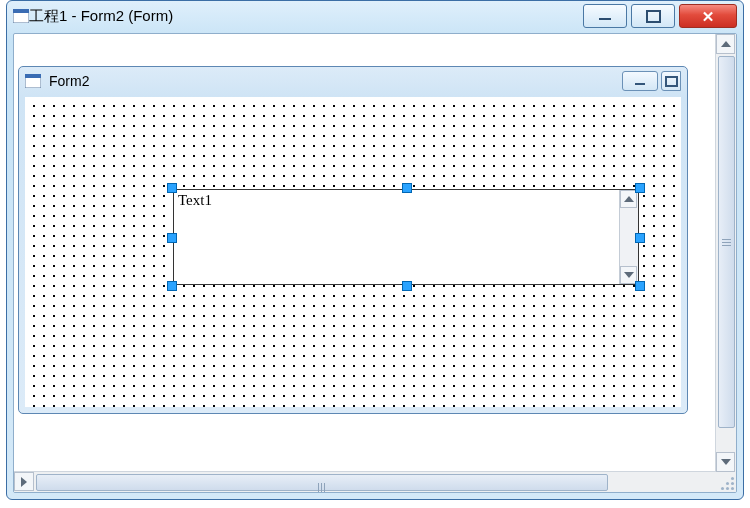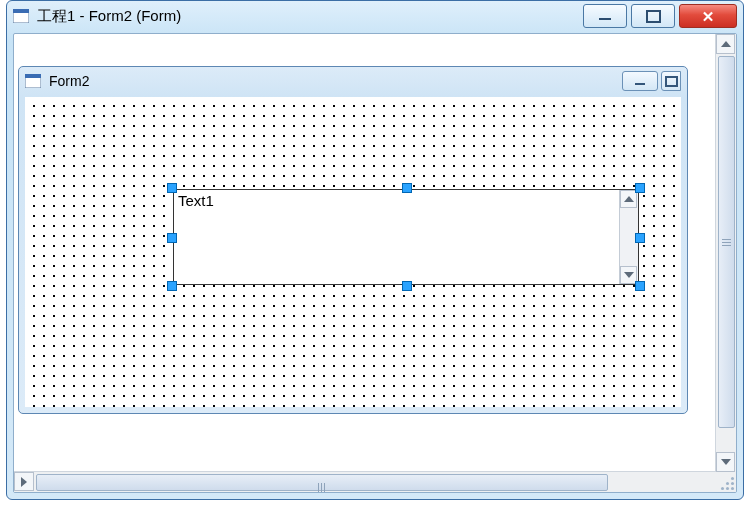--- a/index.html
+++ b/index.html
@@ -4,21 +4,21 @@
 <style>
   html,body{margin:0;padding:0;font-family:"Microsoft YaHei","Segoe UI",Arial,sans-serif;background:#fff}
   body{width:750px;height:508px;overflow:hidden}
 
   
   .outer-window{position:absolute;left:6px;top:0;width:738px;height:500px;
     background:linear-gradient(#dfeffb,#c7e3f6 40px,#d4e9f8);
     border:1px solid #3b6ea5;border-radius:6px;box-sizing:border-box}
   .outer-title{height:30px;display:flex;align-items:center;padding:0 6px}
   .app-icon svg{display:block}
-  .outer-title-text{margin-left:8px;font-size:15px;color:#000}
+  .outer-title-text{margin-left:0;font-size:15px;color:#000}
   .ctrl-group{margin-left:auto;display:flex;gap:4px}
   .win-btn{width:42px;height:22px;border:1px solid #4a78a4;border-radius:3px;
     background:linear-gradient(#f6fbff,#d2e7f7);display:flex;align-items:center;justify-content:center}
   .win-btn.close{width:56px;background:linear-gradient(#f68a81,#e24b3c 45%,#cc2f23);border-color:#9e2d22}
   .min-line{width:12px;height:2px;background:#2c4d70;margin-top:6px}
   .max-rect{width:11px;height:9px;border:2px solid #2c4d70}
   .x-mark{color:#fff;font-size:15px;font-weight:bold;line-height:1}
 
   
   .outer-client{position:absolute;left:6px;top:32px;right:6px;bottom:6px;background:#fff;
@@ -72,21 +72,21 @@
     background-image:radial-gradient(circle,#000 1px,transparent 1px);
     background-size:10px 10px;background-position:4px 4px}
 
   
   .label-ctrl{position:absolute;left:148px;top:60px;font-size:15px;color:#000;background:#fff;padding:1px 2px}
 
   
   .sel-wrap{position:absolute;left:142px;top:86px;width:478px;height:108px}
   .textbox{position:absolute;left:6px;top:6px;right:6px;bottom:6px;background:#fff;border:1px solid #333;
     box-sizing:border-box;display:flex}
-  .tb-text{flex:1;padding:2px 4px;font-family:Liberation Sans, sans-serif;font-size:15px}
+  .tb-text{flex:1;padding:2px 4px;font-family:Liberation Serif, serif;font-size:15px}
   .tb-scroll{width:18px;background:#f0f2f5;border-left:1px solid #c4ccd6;position:relative}
   .tb-scroll .scroll-btn{width:17px;height:18px;left:0;position:absolute}
   .tb-scroll .scroll-btn.top{top:0}
   .tb-scroll .scroll-btn.bot{bottom:0}
 
   .handle{position:absolute;width:8px;height:8px;background:#2aa3ff;border:1px solid #0066b3}
   .h-tl{left:0;top:0}.h-tm{left:50%;top:0;margin-left:-4px}.h-tr{right:0;top:0}
   .h-ml{left:0;top:50%;margin-top:-4px}.h-mr{right:0;top:50%;margin-top:-4px}
   .h-bl{left:0;bottom:0}.h-bm{left:50%;bottom:0;margin-left:-4px}.h-br{right:0;bottom:0}
 </style>

